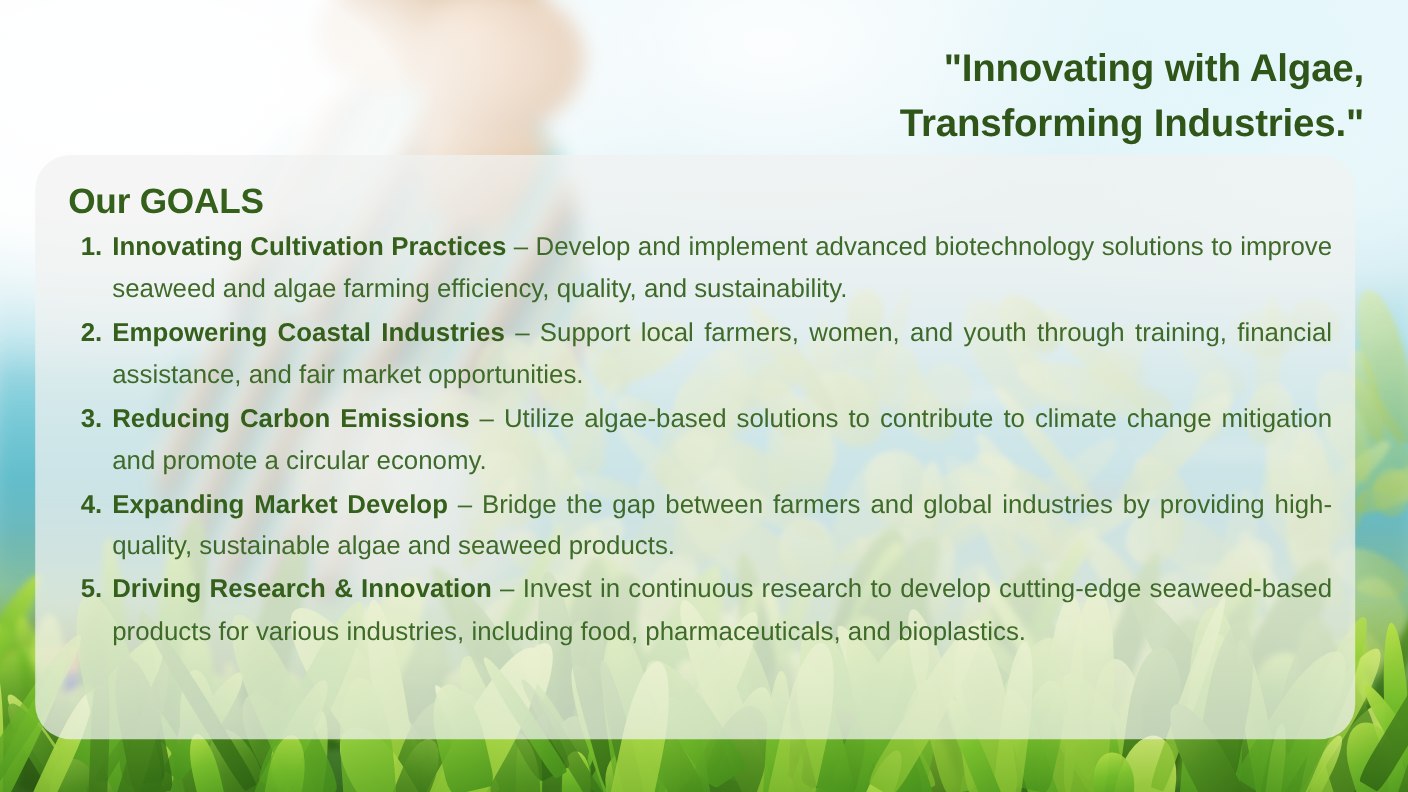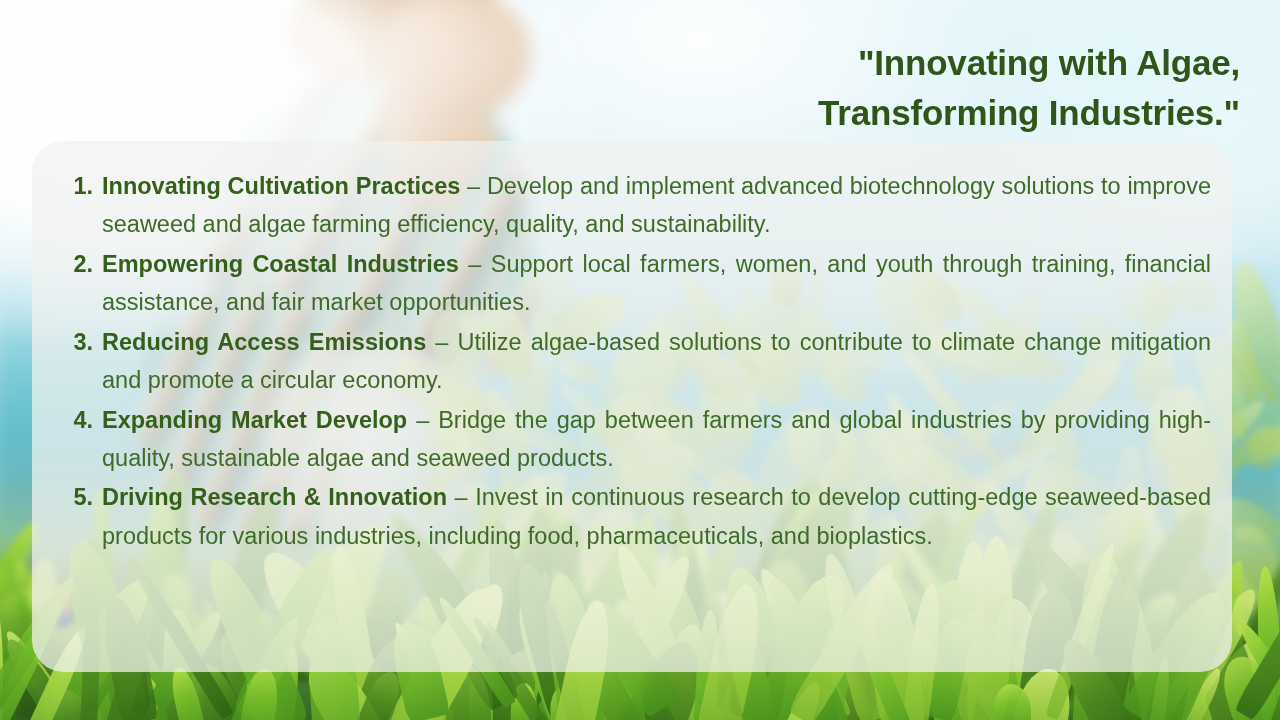--- a/index.html
+++ b/index.html
@@ -690,22 +690,23 @@
       <div class="blade" style="width: 19.0242px; height: 118.71px; left: 897.916px; bottom: 0.481481px; transform: rotate(-22.2384deg); opacity: 0.96;"></div>
       <div class="blade dark" style="width: 37.9472px; height: 129.679px; left: 1099.51px; bottom: -12.5692px; transform: rotate(-27.2198deg); opacity: 0.99;"></div>
       <div class="blade dark" style="width: 14.8846px; height: 185.517px; left: 192.425px; bottom: 20.8462px; transform: rotate(-31.3551deg); opacity: 0.86;"></div>
       <div class="blade" style="width: 47.4907px; height: 146.872px; left: 1177.38px; bottom: 20.5424px; transform: rotate(32.5472deg); opacity: 0.79;"></div>
     </div>
 
   <div class="headline">"Innovating with Algae,
 Transforming Industries."</div>
 
   <div class="card">
+    <div class="card-title">Our GOALS</div>
     <ul class="goal-list" id="goal-list">
         <li class="goal-item"><span class="goal-num">1.</span><span class="goal-term">Innovating Cultivation Practices</span><span> – </span><span>Develop and implement advanced biotechnology solutions to improve seaweed and algae farming efficiency, quality, and sustainability.</span></li>
         <li class="goal-item"><span class="goal-num">2.</span><span class="goal-term">Empowering Coastal Industries</span><span> – </span><span>Support local farmers, women, and youth through training, financial assistance, and fair market opportunities.</span></li>
-        <li class="goal-item"><span class="goal-num">3.</span><span class="goal-term">Reducing Access Emissions</span><span> – </span><span>Utilize algae-based solutions to contribute to climate change mitigation and promote a circular economy.</span></li>
+        <li class="goal-item"><span class="goal-num">3.</span><span class="goal-term">Reducing Carbon Emissions</span><span> – </span><span>Utilize algae-based solutions to contribute to climate change mitigation and promote a circular economy.</span></li>
         <li class="goal-item"><span class="goal-num">4.</span><span class="goal-term">Expanding Market Develop</span><span> – </span><span>Bridge the gap between farmers and global industries by providing high-quality, sustainable algae and seaweed products.</span></li>
         <li class="goal-item"><span class="goal-num">5.</span><span class="goal-term">Driving Research &amp; Innovation</span><span> – </span><span>Invest in continuous research to develop cutting-edge seaweed-based products for various industries, including food, pharmaceuticals, and bioplastics.</span></li>
       </ul>
   </div>
 
 </div>
 
 </body></html>

